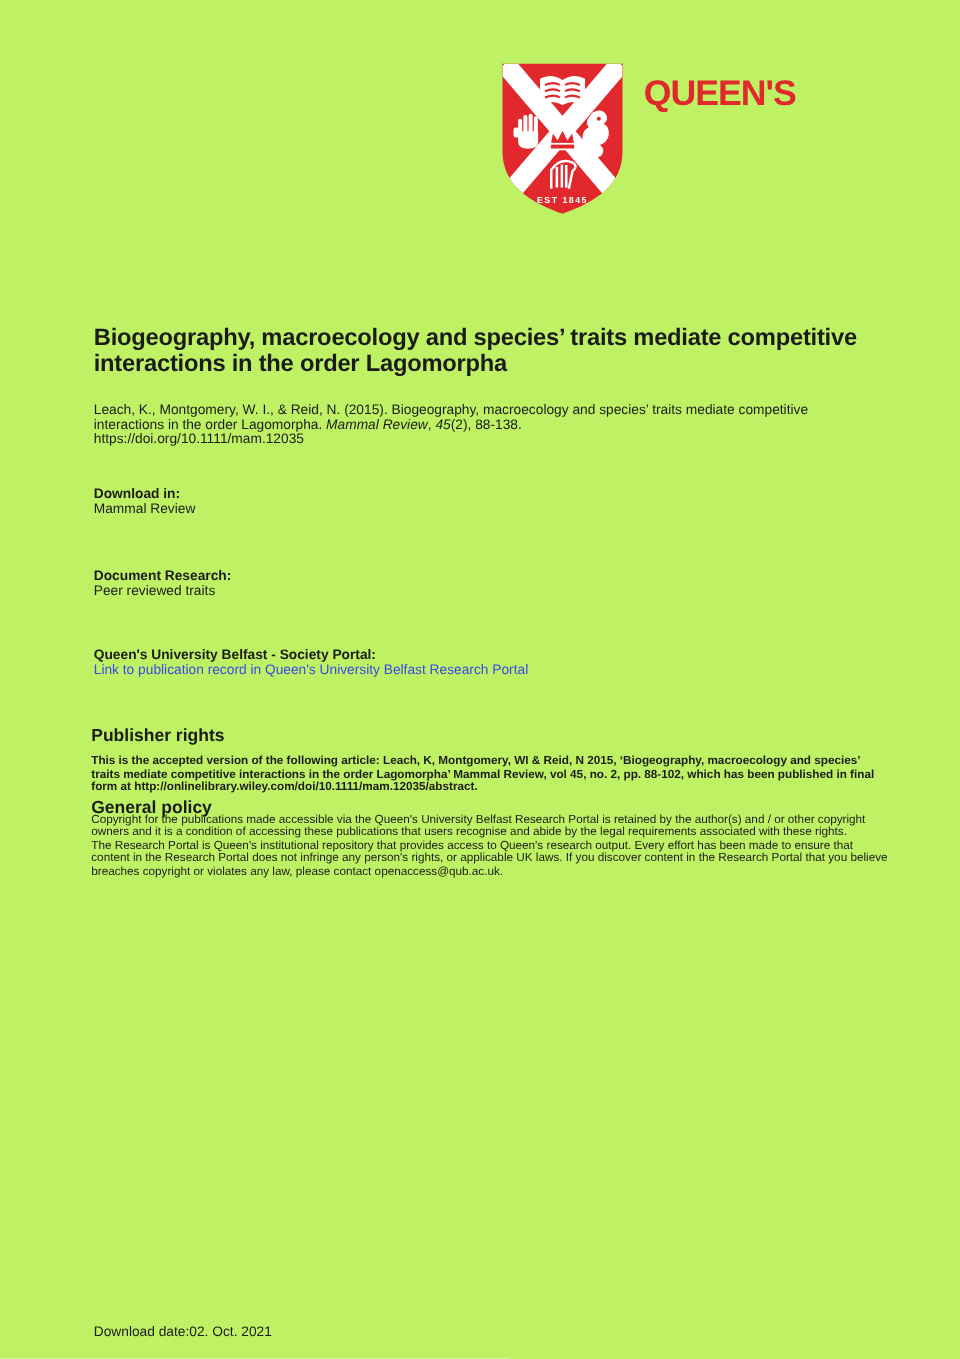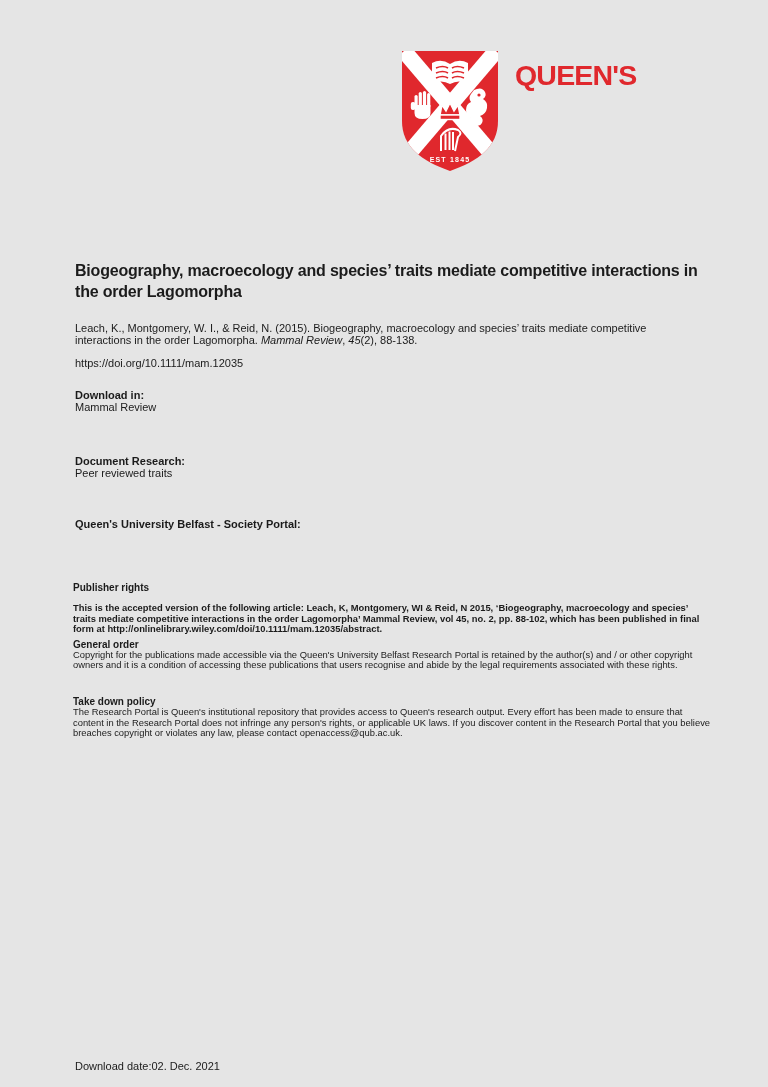--- a/index.html
+++ b/index.html
@@ -3,60 +3,60 @@
 <meta charset="utf-8">
 <style>
   :root { --red: #e0282d; --ink: #1b1b1b; }
   * { box-sizing: border-box; }
   html, body { margin: 0; padding: 0; }
   body {
     width: 768px; height: 1087px; position: relative;
     background: #ffffff; overflow: hidden;
     font-family: "Liberation Sans", sans-serif; color: var(--ink);
   }
-  .page { position: absolute; inset: 0; background: #e5e5e5; }
+  .page { position: absolute; inset: 0; background: #bef264; }
 
   
   .logo { position: absolute; top: 49px; left: 396px; display: flex; }
   .shield { width: 108px; height: 124px; display: block; }
   .wordmark {
     margin-left: 11px; margin-top: 12px;
     color: var(--red); font-weight: bold;
     font-size: 28.5px; line-height: 29.5px; letter-spacing: -0.8px;
     white-space: nowrap;
   }
 
   
   .title {
     position: absolute; top: 261px; left: 75px; width: 644px;
-    font-size: 16px; font-weight: bold; line-height: 20.5px;
+    font-size: 19px; font-weight: bold; line-height: 20.5px;
     letter-spacing: -0.2px; margin: 0;
   }
   .citation {
     position: absolute; top: 323px; left: 75px; width: 612px;
     font-size: 11px; line-height: 11.7px;
   }
   .citation .it { font-style: italic; }
-  .citation .doi-line { display: block; margin-top: 12px; }
+  .citation .doi-line { display: block; }
 
   
   .kv { position: absolute; left: 75px; font-size: 11px; line-height: 12.3px; }
   .kv-published { top: 389px; }
   .kv-docver { top: 455px; }
   .kv-portal { top: 518px; }
   .kv .label { font-weight: bold; }
   .kv .value { font-weight: normal; }
   .portal-link { color: #3d47e6; text-decoration: none; cursor: pointer; }
 
   
   .smallprint {
     position: absolute; left: 73px; top: 583px; width: 638px;
     font-size: 9.4px; line-height: 10.4px;
   }
-  .sp-label { font-weight: bold; font-size: 10px; }
+  .sp-label { font-weight: bold; font-size: 14px; }
   .sp-body { margin-top: 10px; font-weight: bold; }
   .sp-tight { margin-top: 5px; }
   .sp-far { margin-top: 26px; }
 
   .footer {
     position: absolute; left: 75px; top: 1060px;
     font-size: 11px; line-height: 12px;
   }
 </style>
 </head>
@@ -126,28 +126,28 @@
     <div class="value">Mammal Review</div>
   </div>
 
   <div class="kv kv-docver">
     <div class="label">Document Research:</div>
     <div class="value">Peer reviewed traits</div>
   </div>
 
   <div class="kv kv-portal">
     <div class="label">Queen's University Belfast - Society Portal:</div>
+    <a class="portal-link" href="#">Link to publication record in Queen's University Belfast Research Portal</a>
   </div>
 
   <div class="smallprint">
     <div class="sp-label">Publisher rights</div>
     <div class="sp-body">This is the accepted version of the following article: Leach, K, Montgomery, WI &amp; Reid, N 2015, ‘Biogeography, macroecology and species’ traits mediate competitive interactions in the order Lagomorpha’ Mammal Review, vol 45, no. 2, pp. 88-102, which has been published in final form at http://onlinelibrary.wiley.com/doi/10.1111/mam.12035/abstract.</div>
 
-    <div class="sp-label sp-tight">General order</div>
+    <div class="sp-label sp-tight">General policy</div>
     <div>Copyright for the publications made accessible via the Queen's University Belfast Research Portal is retained by the author(s) and / or other copyright owners and it is a condition of accessing these publications that users recognise and abide by the legal requirements associated with these rights.</div>
 
-    <div class="sp-label sp-far">Take down policy</div>
     <div>The Research Portal is Queen's institutional repository that provides access to Queen's research output. Every effort has been made to ensure that content in the Research Portal does not infringe any person's rights, or applicable UK laws. If you discover content in the Research Portal that you believe breaches copyright or violates any law, please contact openaccess@qub.ac.uk.</div>
   </div>
 
-  <div class="footer">Download date:02. Dec. 2021</div>
+  <div class="footer">Download date:02. Oct. 2021</div>
 
 </div>
 
 </body></html>

